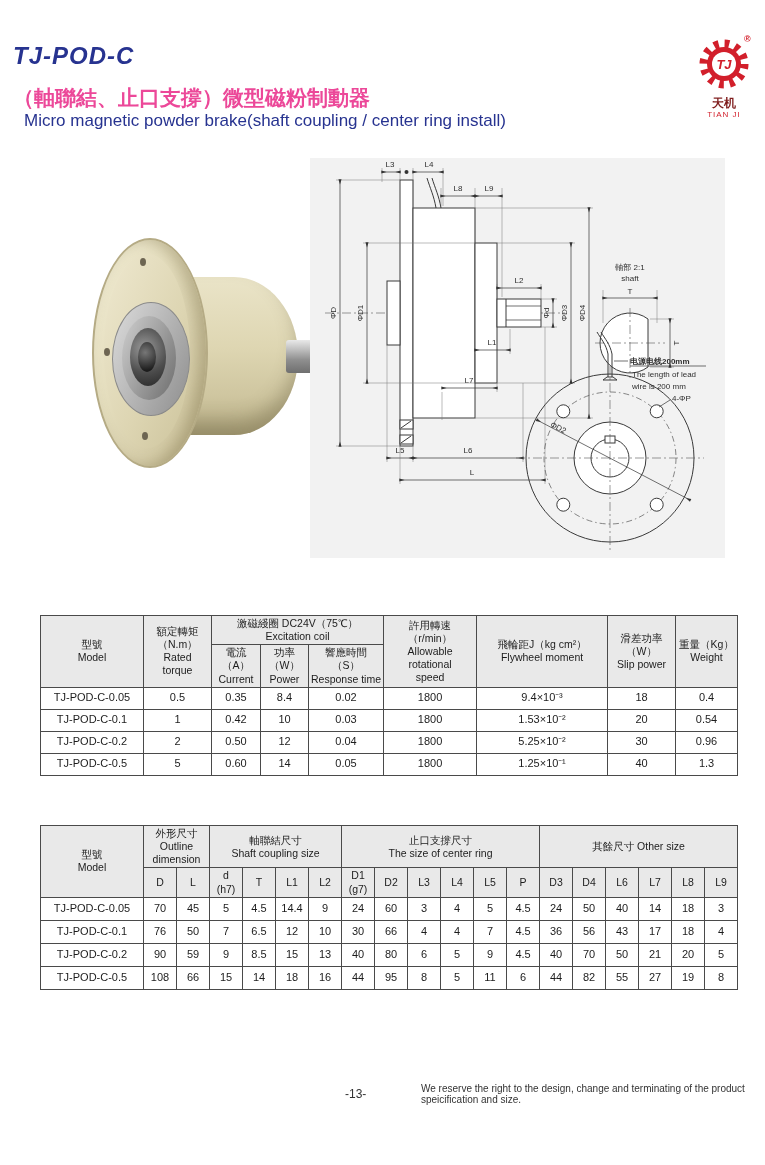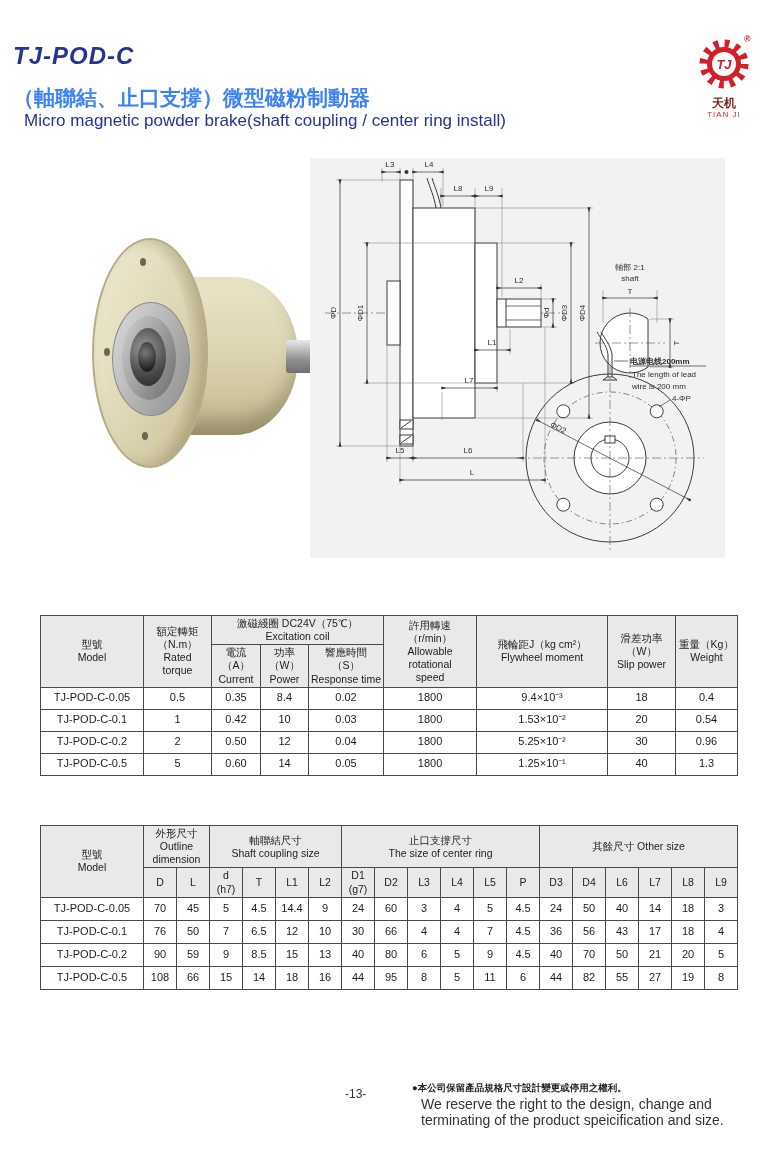--- a/index.html
+++ b/index.html
@@ -2,21 +2,21 @@
 <html><head>
 <meta charset="utf-8">
 <style>
   html,body{margin:0;padding:0;background:#fff;}
   .page{position:relative;width:765px;height:1165px;background:#ffffff;overflow:hidden;
         font-family:"Liberation Sans", sans-serif;color:#222;}
 
   
   .title{position:absolute;left:13px;top:42px;font-size:24px;font-weight:bold;font-style:italic;
          color:#273390;letter-spacing:1px;}
-  .subtitle-zh{position:absolute;left:13px;top:84px;font-size:21px;font-weight:bold;color:#3b82f6;}
+  .subtitle-zh{position:absolute;left:13px;top:84px;font-size:21px;font-weight:bold;color:#ec4899;}
   .subtitle-en{position:absolute;left:24px;top:111px;font-size:17px;color:#273390;text-align:center;}
 
   .logo{position:absolute;left:686px;top:36px;width:76px;text-align:center;}
   .logo .reg{position:absolute;left:58px;top:-2px;font-size:9px;color:#d21f2b;font-weight:bold;}
   .logo .zh{font-size:12px;color:#7f1d1d;font-weight:bold;line-height:1.1;margin-top:1px;}
   .logo .en{font-size:8px;color:#d21f2b;letter-spacing:1px;line-height:1.2;}
 
   
   .panel{position:absolute;left:310px;top:158px;width:415px;height:400px;background:#f2f2f2;}
   .photo{position:absolute;left:78px;top:232px;width:252px;height:245px;}
@@ -48,21 +48,21 @@
   table.spec th{background:#e9e9e9;font-weight:normal;}
   table.spec td{font-size:11px;height:19px;background:#fff;}
   #table1{top:615px;width:697px;}
   #table2{top:825px;width:697px;}
   #table2 td{height:20px;}
 
   
   .page-num{position:absolute;left:345px;top:1087px;font-size:12px;color:#333;}
   .foot-note{position:absolute;left:412px;top:1082px;width:345px;}
   .foot-note .zh{font-size:9.5px;font-weight:bold;color:#222;}
-  .foot-note .en{font-size:14px;color:#333;margin-left:9px;margin-top:1px;}
+  .foot-note .en{font-size:10px;color:#333;margin-left:9px;margin-top:1px;}
 
   
   .panel svg text{font-family:"Liberation Sans",sans-serif;font-size:8px;fill:#2e2e2e;}
   .ln{stroke:#3a3a3a;stroke-width:1;fill:none;}
   .lnw{stroke:#3a3a3a;stroke-width:1;fill:#ffffff;}
   .dim{stroke:#333;stroke-width:0.7;fill:none;}
   .ext{stroke:#777;stroke-width:0.5;fill:none;}
   .cl{stroke:#555;stroke-width:0.6;fill:none;stroke-dasharray:9 3 2 3;}
   .dash{stroke:#555;stroke-width:0.7;fill:none;stroke-dasharray:6 3 1.5 3;}
 </style>
@@ -454,17 +454,16 @@
           <td>55</td>
           <td>27</td>
           <td>19</td>
           <td>8</td>
         </tr>
       </tbody>
   </table>
 
   <div class="page-num">-13-</div>
   <div class="foot-note">
-    <div class="zh"><span>●</span><span>本公司保留產品規格尺寸設計變更或停用之權利。</span></div>
     <div class="en">We reserve the right to the design, change and terminating of the product speicification and size.</div>
   </div>
 
 </div>
 
 </body></html>

